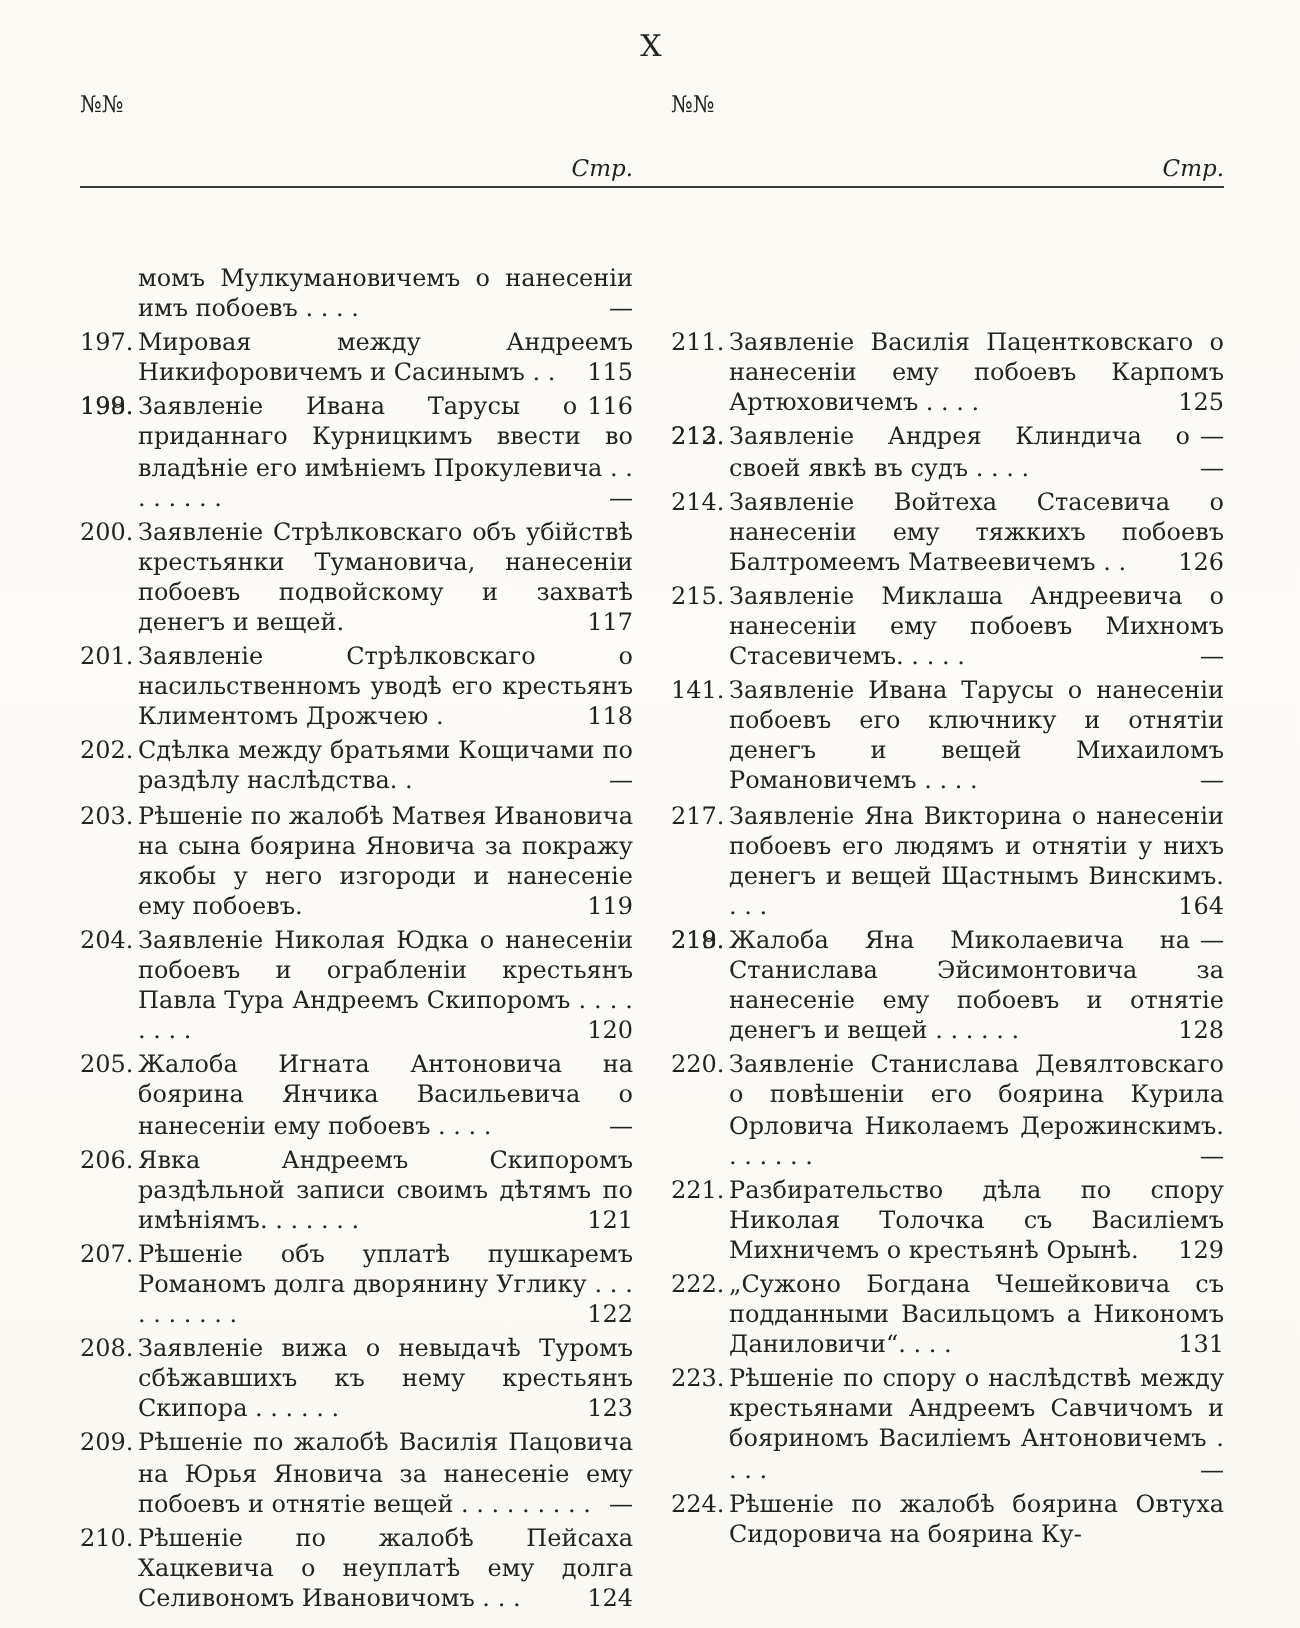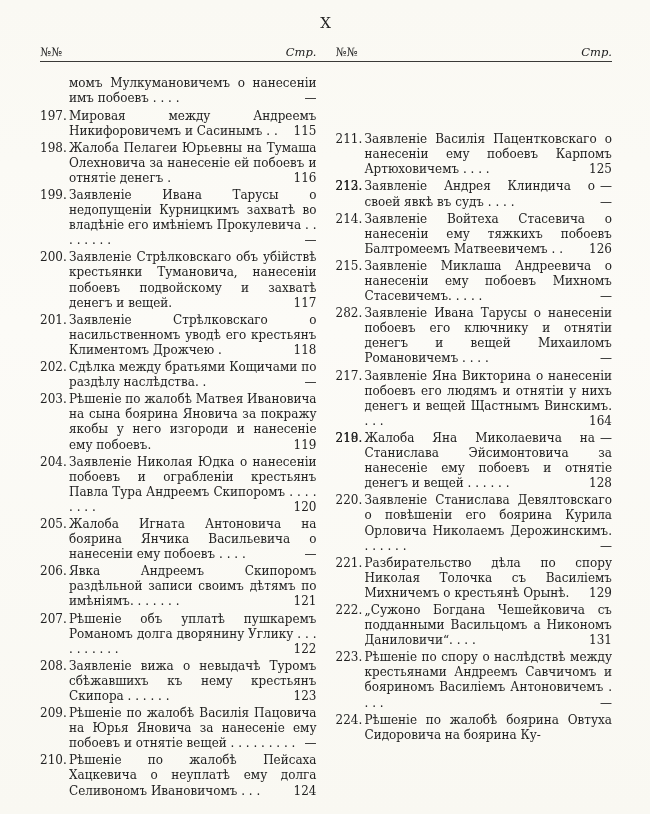--- a/index.html
+++ b/index.html
@@ -32,21 +32,21 @@
   }
   .col-head {
     flex: 1;
     display: flex;
     justify-content: space-between;
     font-size: 11.5px;
   }
   .col-head.left  { padding-right: 9px; }
   .col-head.right { padding-left: 9px; }
   .head-gap { width: 1px; }
-  .str { font-style: italic; }
+  .str { font-style: italic; margin-top: 32px; }
   .cols-row {
     display: flex;
     align-items: center;
     height: calc(814px - 14px - 21px - 13px - 18px);
   }
   .col {
     flex: 1;
     padding-top: 5px;
     overflow: hidden;
   }
@@ -91,42 +91,42 @@
     <div class="col-head right">
       <span class="nn">№№</span>
       <span class="str">Стр.</span>
     </div>
   </div>
 
   <div class="cols-row">
     <div class="col left" id="left-col">
         <div class="entry"><span class="num"></span><span class="txt">момъ Мулкумановичемъ о нанесеніи имъ побоевъ . . . .</span><span class="pg">—</span></div>
         <div class="entry"><span class="num">197.</span><span class="txt">Мировая между Андреемъ Никифоровичемъ и Сасинымъ . .</span><span class="pg">115</span></div>
-        <div class="entry"><span class="num">198.</span><span class="txt">Жалоба Пелагеи Юрьевны на Тумаша Олехновича за нанесеніе ей побоевъ и отнятіе денегъ .</span><span class="pg">116</span></div>
-        <div class="entry"><span class="num">199.</span><span class="txt">Заявленіе Ивана Тарусы о недопущеніи Курницкимъ захватѣ во владѣніе его имѣніемъ Прокулевича . . . . . . . .</span><span class="pg">—</span></div>
+        <div class="entry"><span class="num">198.</span><span class="pg">116</span></div>
+        <div class="entry"><span class="num">199.</span><span class="txt">Заявленіе Ивана Тарусы о приданнаго Курницкимъ ввести во владѣніе его имѣніемъ Прокулевича . . . . . . . .</span><span class="pg">—</span></div>
         <div class="entry"><span class="num">200.</span><span class="txt">Заявленіе Стрѣлковскаго объ убійствѣ крестьянки Тумановича, нанесеніи побоевъ подвойскому и захватѣ денегъ и вещей.</span><span class="pg">117</span></div>
         <div class="entry"><span class="num">201.</span><span class="txt">Заявленіе Стрѣлковскаго о насильственномъ уводѣ его крестьянъ Климентомъ Дрожчею .</span><span class="pg">118</span></div>
         <div class="entry"><span class="num">202.</span><span class="txt">Сдѣлка между братьями Кощичами по раздѣлу наслѣдства. .</span><span class="pg">—</span></div>
         <div class="entry"><span class="num">203.</span><span class="txt">Рѣшеніе по жалобѣ Матвея Ивановича на сына боярина Яновича за покражу якобы у него изгороди и нанесеніе ему побоевъ.</span><span class="pg">119</span></div>
         <div class="entry"><span class="num">204.</span><span class="txt">Заявленіе Николая Юдка о нанесеніи побоевъ и ограбленіи крестьянъ Павла Тура Андреемъ Скипоромъ . . . . . . . .</span><span class="pg">120</span></div>
         <div class="entry"><span class="num">205.</span><span class="txt">Жалоба Игната Антоновича на боярина Янчика Васильевича о нанесеніи ему побоевъ . . . .</span><span class="pg">—</span></div>
         <div class="entry"><span class="num">206.</span><span class="txt">Явка Андреемъ Скипоромъ раздѣльной записи своимъ дѣтямъ по имѣніямъ. . . . . . .</span><span class="pg">121</span></div>
         <div class="entry"><span class="num">207.</span><span class="txt">Рѣшеніе объ уплатѣ пушкаремъ Романомъ долга дворянину Углику . . . . . . . . . .</span><span class="pg">122</span></div>
         <div class="entry"><span class="num">208.</span><span class="txt">Заявленіе вижа о невыдачѣ Туромъ сбѣжавшихъ къ нему крестьянъ Скипора . . . . . .</span><span class="pg">123</span></div>
         <div class="entry"><span class="num">209.</span><span class="txt">Рѣшеніе по жалобѣ Василія Пацовича на Юрья Яновича за нанесеніе ему побоевъ и отнятіе вещей . . . . . . . . .</span><span class="pg">—</span></div>
         <div class="entry"><span class="num">210.</span><span class="txt">Рѣшеніе по жалобѣ Пейсаха Хацкевича о неуплатѣ ему долга Селивономъ Ивановичомъ . . .</span><span class="pg">124</span></div>
       </div>
     <div class="vdiv"></div>
     <div class="col right" id="right-col">
         <div class="entry"><span class="num">211.</span><span class="txt">Заявленіе Василія Пацентковскаго о нанесеніи ему побоевъ Карпомъ Артюховичемъ . . . .</span><span class="pg">125</span></div>
         <div class="entry"><span class="num">212.</span><span class="pg">—</span></div>
         <div class="entry"><span class="num">213.</span><span class="txt">Заявленіе Андрея Клиндича о своей явкѣ въ судъ . . . .</span><span class="pg">—</span></div>
         <div class="entry"><span class="num">214.</span><span class="txt">Заявленіе Войтеха Стасевича о нанесеніи ему тяжкихъ побоевъ Балтромеемъ Матвеевичемъ . .</span><span class="pg">126</span></div>
         <div class="entry"><span class="num">215.</span><span class="txt">Заявленіе Миклаша Андреевича о нанесеніи ему побоевъ Михномъ Стасевичемъ. . . . .</span><span class="pg">—</span></div>
-        <div class="entry"><span class="num">282.</span><span class="txt">Заявленіе Ивана Тарусы о нанесеніи побоевъ его ключнику и отнятіи денегъ и вещей Михаиломъ Романовичемъ . . . .</span><span class="pg">—</span></div>
+        <div class="entry"><span class="num">141.</span><span class="txt">Заявленіе Ивана Тарусы о нанесеніи побоевъ его ключнику и отнятіи денегъ и вещей Михаиломъ Романовичемъ . . . .</span><span class="pg">—</span></div>
         <div class="entry"><span class="num">217.</span><span class="txt">Заявленіе Яна Викторина о нанесеніи побоевъ его людямъ и отнятіи у нихъ денегъ и вещей Щастнымъ Винскимъ. . . .</span><span class="pg">164</span></div>
         <div class="entry"><span class="num">218.</span><span class="pg">—</span></div>
         <div class="entry"><span class="num">219.</span><span class="txt">Жалоба Яна Миколаевича на Станислава Эйсимонтовича за нанесеніе ему побоевъ и отнятіе денегъ и вещей . . . . . .</span><span class="pg">128</span></div>
         <div class="entry"><span class="num">220.</span><span class="txt">Заявленіе Станислава Девялтовскаго о повѣшеніи его боярина Курила Орловича Николаемъ Дерожинскимъ. . . . . . .</span><span class="pg">—</span></div>
         <div class="entry"><span class="num">221.</span><span class="txt">Разбирательство дѣла по спору Николая Толочка съ Василіемъ Михничемъ о крестьянѣ Орынѣ.</span><span class="pg">129</span></div>
         <div class="entry"><span class="num">222.</span><span class="txt">„Сужоно Богдана Чешейковича съ подданными Васильцомъ а Никономъ Даниловичи“. . . .</span><span class="pg">131</span></div>
         <div class="entry"><span class="num">223.</span><span class="txt">Рѣшеніе по спору о наслѣдствѣ между крестьянами Андреемъ Савчичомъ и бояриномъ Василіемъ Антоновичемъ . . . .</span><span class="pg">—</span></div>
         <div class="entry"><span class="num">224.</span><span class="txt">Рѣшеніе по жалобѣ боярина Овтуха Сидоровича на боярина Ку-</span><span class="pg"></span></div>
       </div>
   </div>

